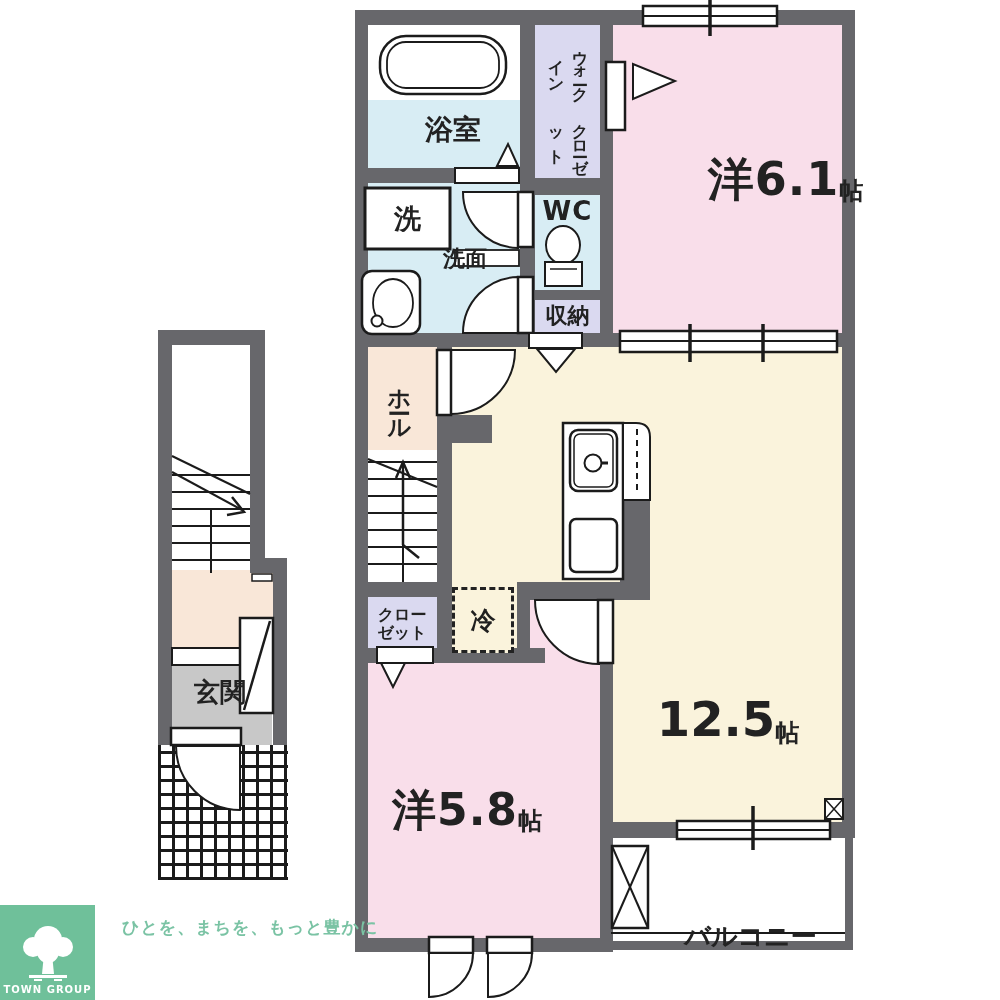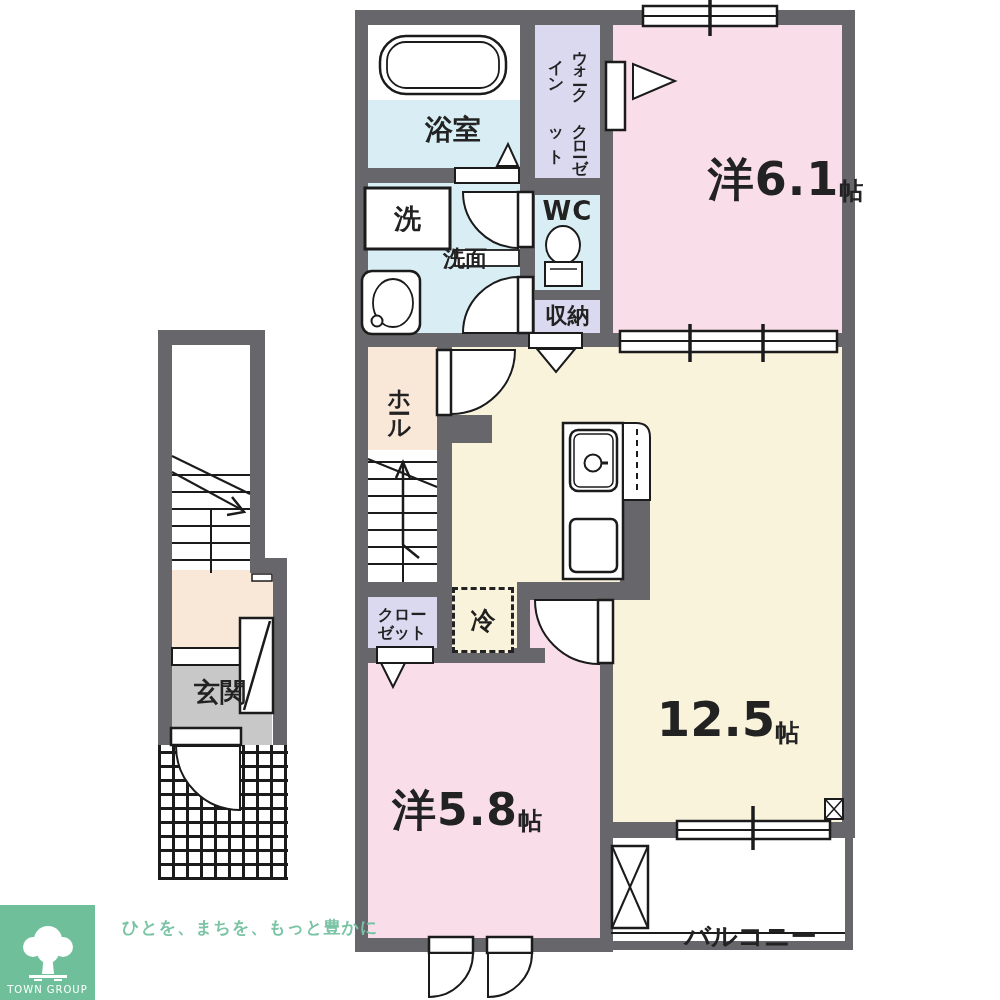--- a/index.html
+++ b/index.html
@@ -15,21 +15,21 @@
   .big{font-size:46px;letter-spacing:1px;}
   .fridge-box{position:absolute;z-index:6;border:3px dashed #222;background:#FAF3DC;
        display:flex;align-items:center;justify-content:center;font-size:25px;font-weight:bold;}
   .grid{position:absolute;z-index:2;background:#fff;
        background-image:repeating-linear-gradient(0deg,#1b1b1b 0 3px,transparent 3px 14px),
                         repeating-linear-gradient(90deg,#1b1b1b 0 3px,transparent 3px 14px);}
   .balcony{position:absolute;z-index:2;background:#fff;box-sizing:border-box;
        border-left:6px solid #67676B;border-right:8px solid #67676B;border-bottom:9px solid #67676B;}
   .balcony-line{position:absolute;z-index:4;background:#1b1b1b;}
   .logo-box{position:absolute;z-index:12;display:flex;flex-direction:column;align-items:center;justify-content:flex-end;}
-  .logo-en{color:#fff;font-size:10px;font-weight:normal;letter-spacing:1px;padding-bottom:5px;}
+  .logo-en{color:#fff;font-size:10px;font-weight:bold;letter-spacing:1px;padding-bottom:5px;}
   .tagline{position:absolute;z-index:12;font-weight:bold;letter-spacing:1px;}
   .brand-jp{position:absolute;z-index:12;font-weight:bold;letter-spacing:2px;}
 </style>
 </head>
 <body>
 
 <div class="canvas">
 
   <div class="fill" style="left:368px;top:100px;width:152px;height:69px;background:#D8EDF4"></div>
   <div class="fill" style="left:368px;top:183px;width:152px;height:150px;background:#D8EDF4"></div>

